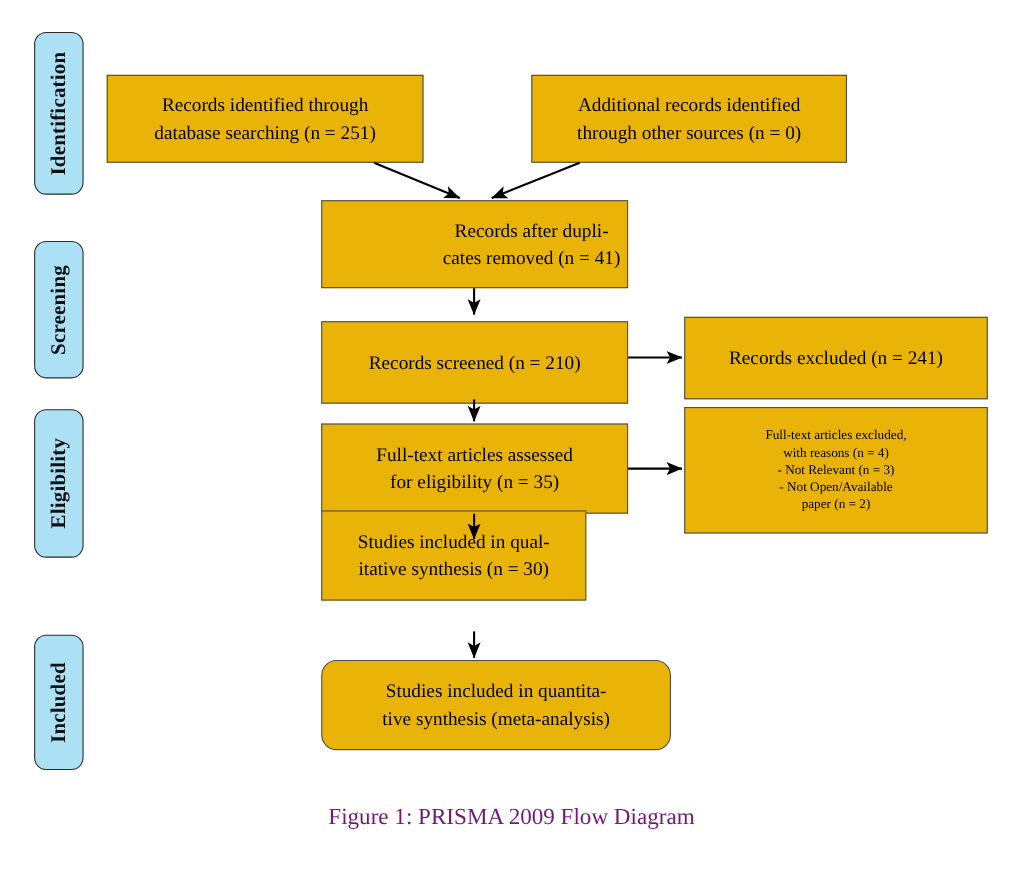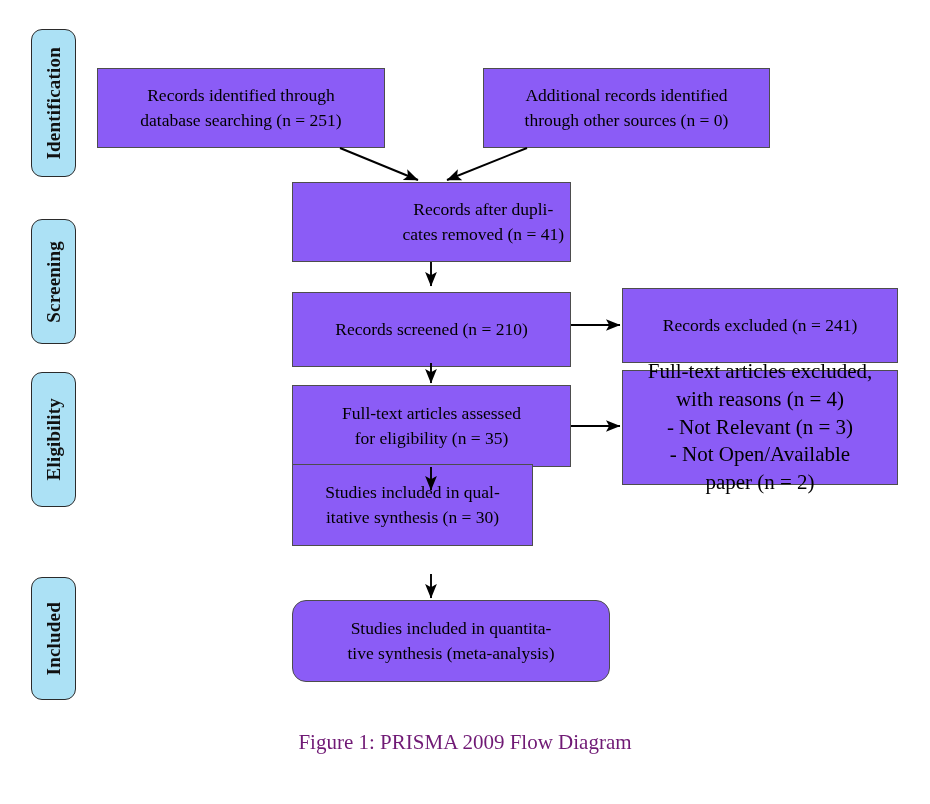--- a/index.html
+++ b/index.html
@@ -41,38 +41,38 @@
     font-weight: bold;
     font-size: 19px;
     letter-spacing: 0.2px;
     white-space: nowrap;
     color: #111111;
   }
 
   
   .flow-box {
     position: absolute;
-    background: #8b5cf6;
+    background: #eab308;
     border: 1.7px solid #4d4d4d;
     box-sizing: border-box;
     display: flex;
     align-items: center;
     justify-content: center;
     text-align: center;
   }
   .flow-box .box-text {
     font-family: "Liberation Serif", "DejaVu Serif", serif;
     font-size: 17.5px;
     line-height: 1.42;
     color: #000000;
     white-space: pre-line;
     padding: 0 6px;
   }
   .flow-box.dense .box-text {
-    font-size: 21px;
+    font-size: 12px;
     line-height: 1.33;
   }
 
   
   .connector-layer {
     position: absolute;
     left: 0; top: 0;
     width: 930px;
     height: 804px;
     pointer-events: none;

